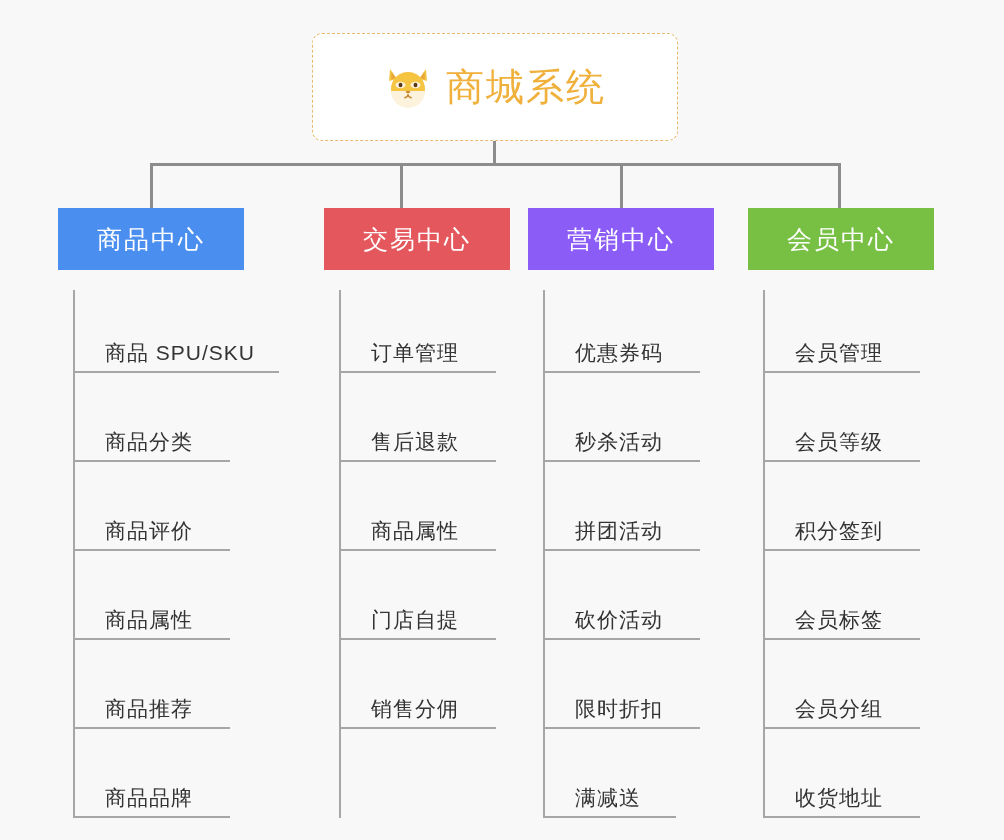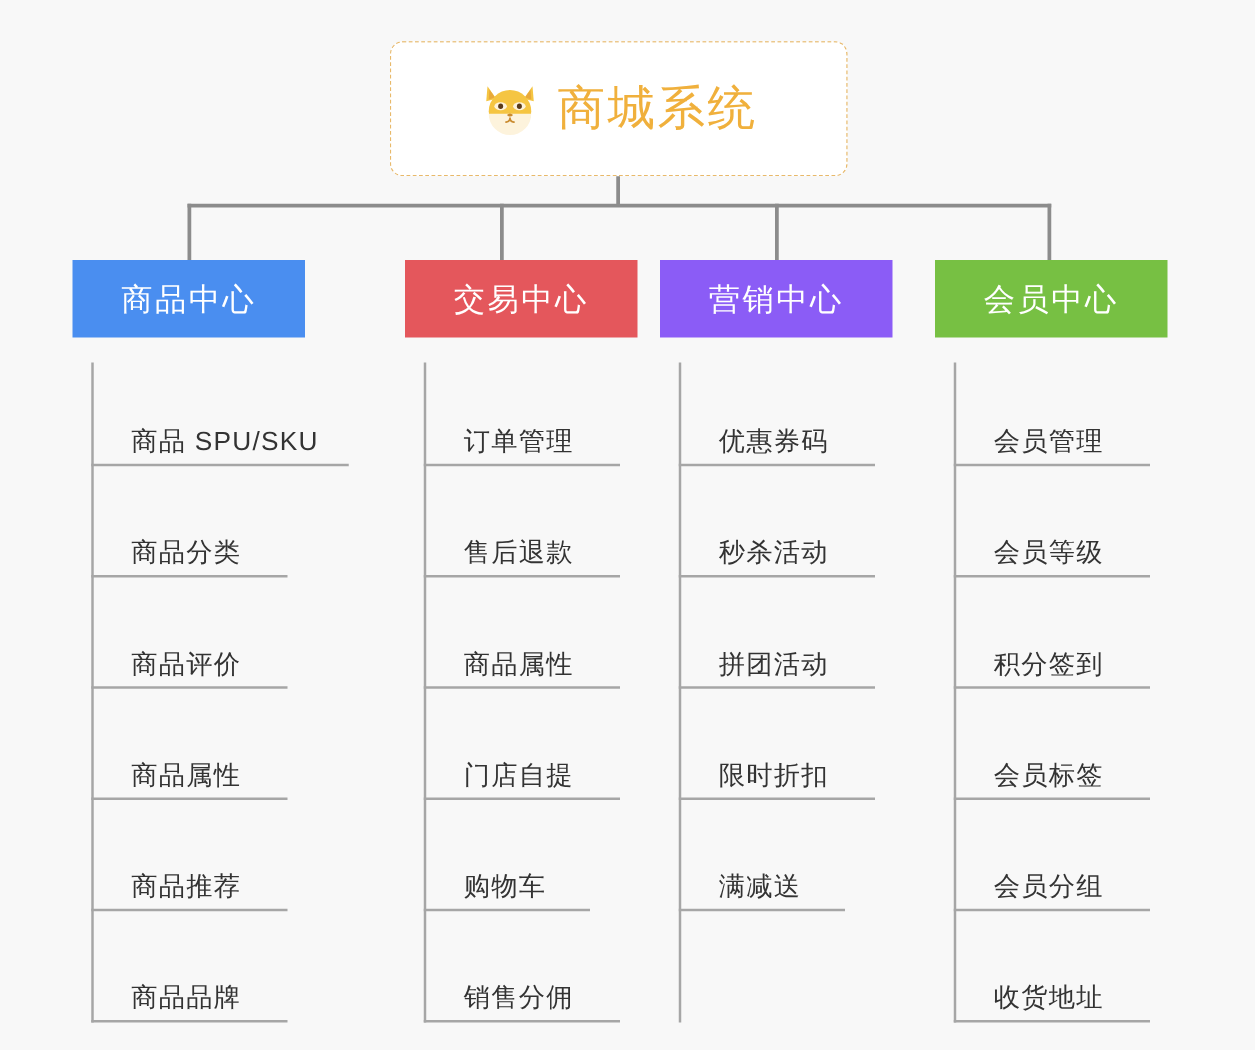--- a/index.html
+++ b/index.html
@@ -210,24 +210,20 @@
       </div>
       <div class="leaf" style="height: 89px;">
         <span class="leaf-label">商品属性</span>
         <span class="leaf-rule" style="width: 157px;"></span>
       </div>
       <div class="leaf" style="height: 89px;">
         <span class="leaf-label">门店自提</span>
         <span class="leaf-rule" style="width: 157px;"></span>
       </div>
       <div class="leaf" style="height: 89px;">
-        <span class="leaf-label">购物车</span>
-        <span class="leaf-rule" style="width: 133px;"></span>
-      </div>
-      <div class="leaf" style="height: 89px;">
         <span class="leaf-label">销售分佣</span>
         <span class="leaf-rule" style="width: 157px;"></span>
       </div>
     </div>
   </div>
 
   <div class="column" style="left:528px">
     <div class="cat-box" style="background: #8b5cf6;">
       <span>营销中心</span>
     </div>
@@ -239,20 +235,24 @@
       </div>
       <div class="leaf" style="height: 89px; text-align: center;">
         <span class="leaf-label">秒杀活动</span>
         <span class="leaf-rule" style="width: 157px;"></span>
       </div>
       <div class="leaf" style="height: 89px;">
         <span class="leaf-label">拼团活动</span>
         <span class="leaf-rule" style="width: 157px;"></span>
       </div>
       <div class="leaf" style="height: 89px;">
+        <span class="leaf-label">砍价活动</span>
+        <span class="leaf-rule" style="width: 157px;"></span>
+      </div>
+      <div class="leaf" style="height: 89px;">
         <span class="leaf-label">限时折扣</span>
         <span class="leaf-rule" style="width: 157px;"></span>
       </div>
       <div class="leaf" style="height: 89px;">
         <span class="leaf-label">满减送</span>
         <span class="leaf-rule" style="width: 133px;"></span>
       </div>
     </div>
   </div>
 

